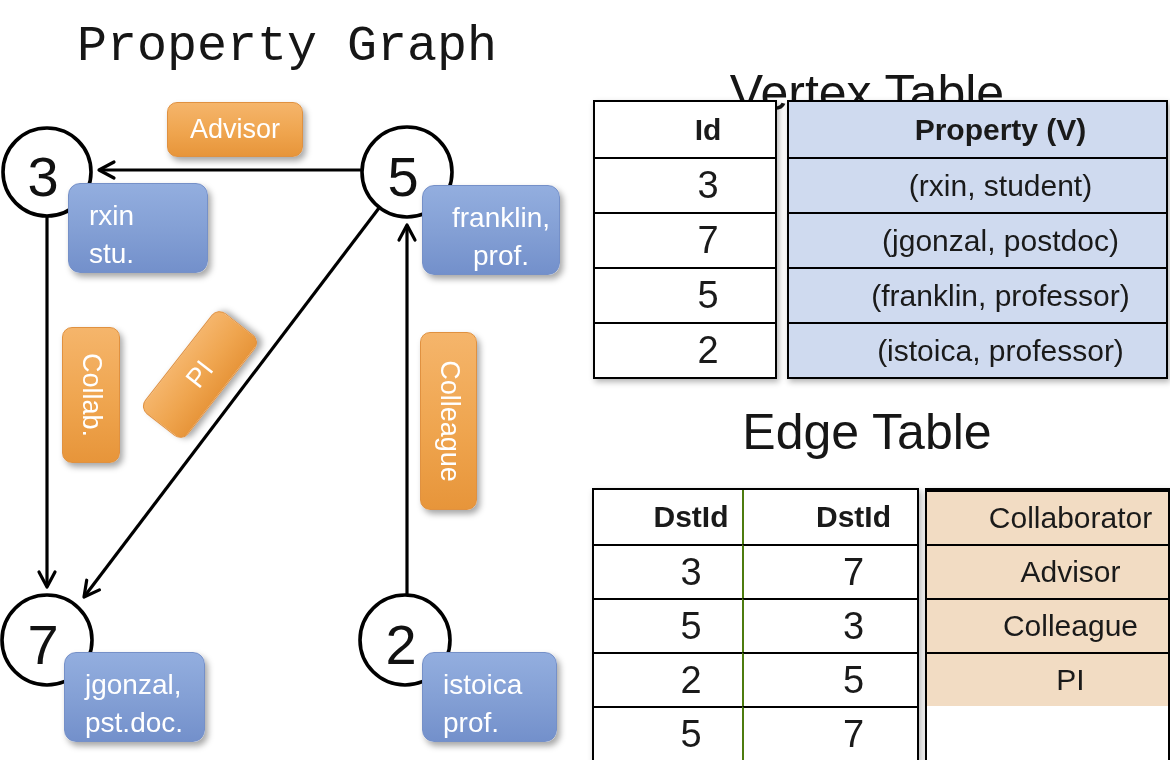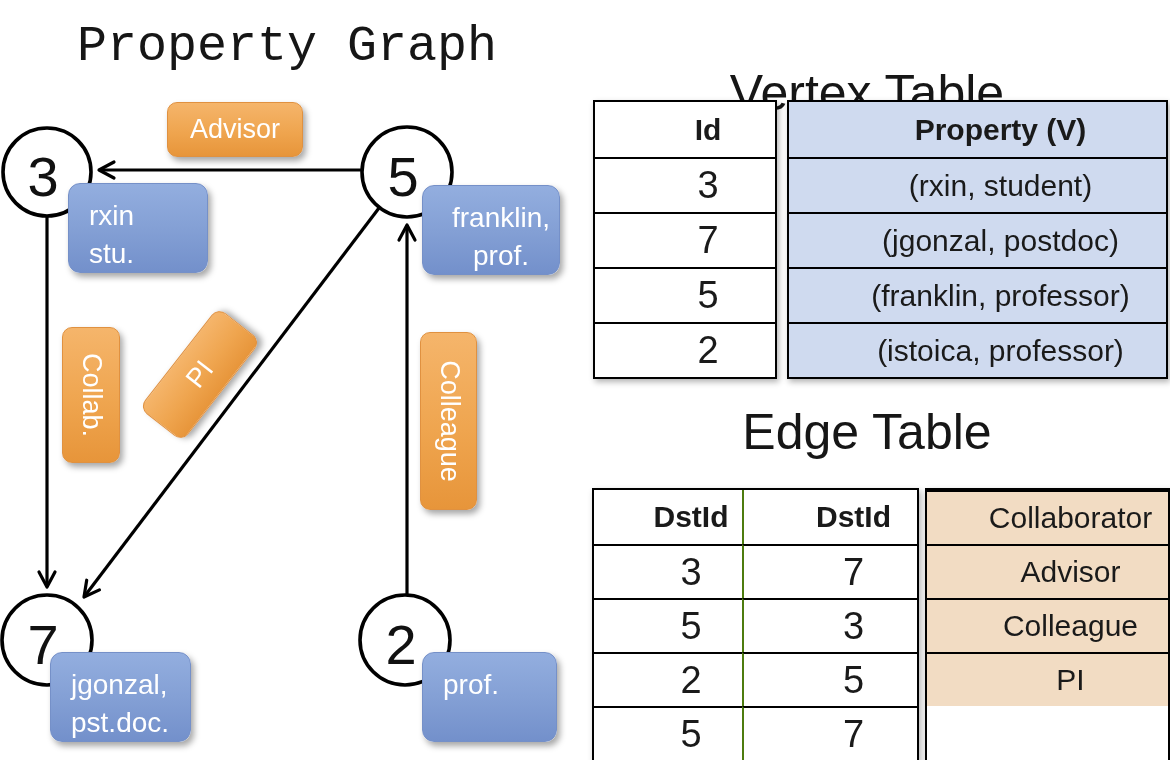--- a/index.html
+++ b/index.html
@@ -99,26 +99,27 @@
   <div class="node-box" style="left:68px;top:183px;width:140px;height:90px;">
     <div>rxin</div>
     <div>stu.</div>
   </div>
 
   <div class="node-box" style="left:422px;top:185px;width:138px;height:90px;text-align:center;">
     <div>franklin,</div>
     <div>prof.</div>
   </div>
 
-  <div class="node-box" style="left:50px;top:652px;width:141px;height:90px;">
+  <div class="node-box" style="left:64px;top:652px;width:141px;height:90px;">
     <div>jgonzal,</div>
     <div>pst.doc.</div>
   </div>
 
   <div class="node-box" style="left:422px;top:652px;width:135px;height:90px;">
+    <div>istoica</div>
     <div>prof.</div>
   </div>
 
   <div class="big-title" style="left:593px;top:18px;width:548px;margin-top:46px;">Vertex Table</div>
 
   <div class="tbl-group" style="left:593px;top:100px;gap:10px;">
     <div class="tcol" style="width:184px;">
       <div class="cell head first">Id</div>
       <div class="cell num">3</div>
       <div class="cell num">7</div>

